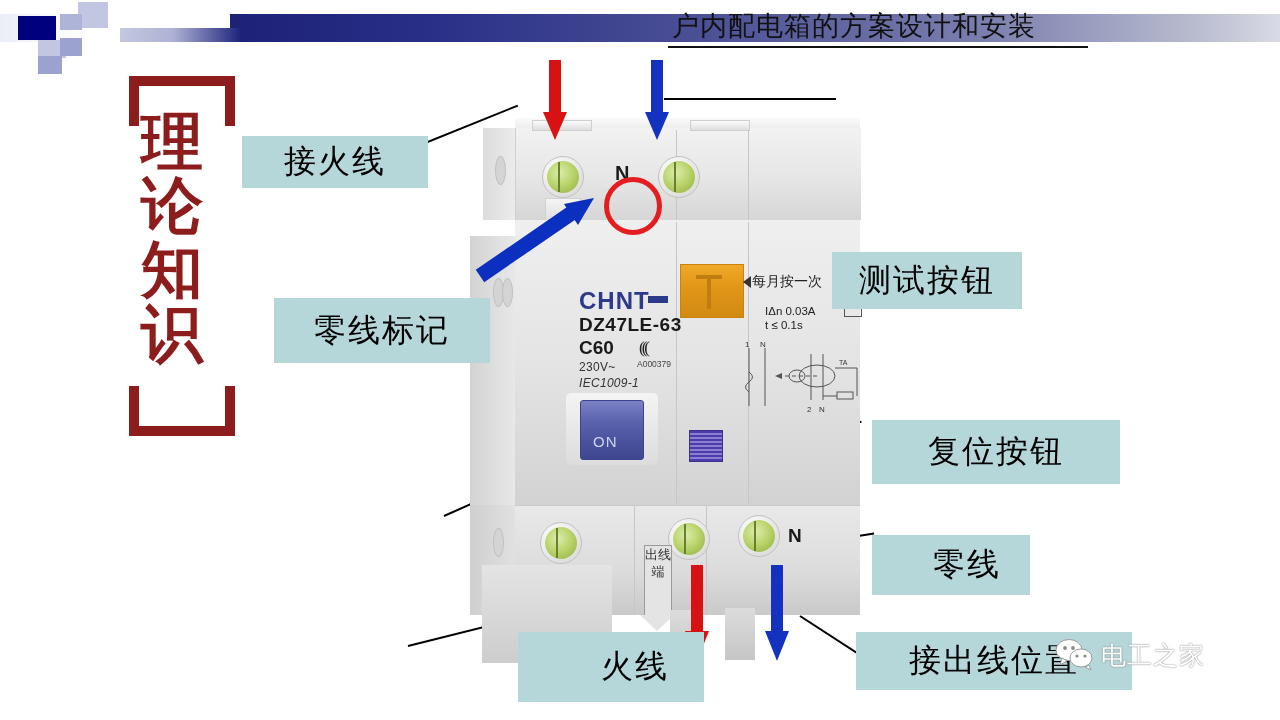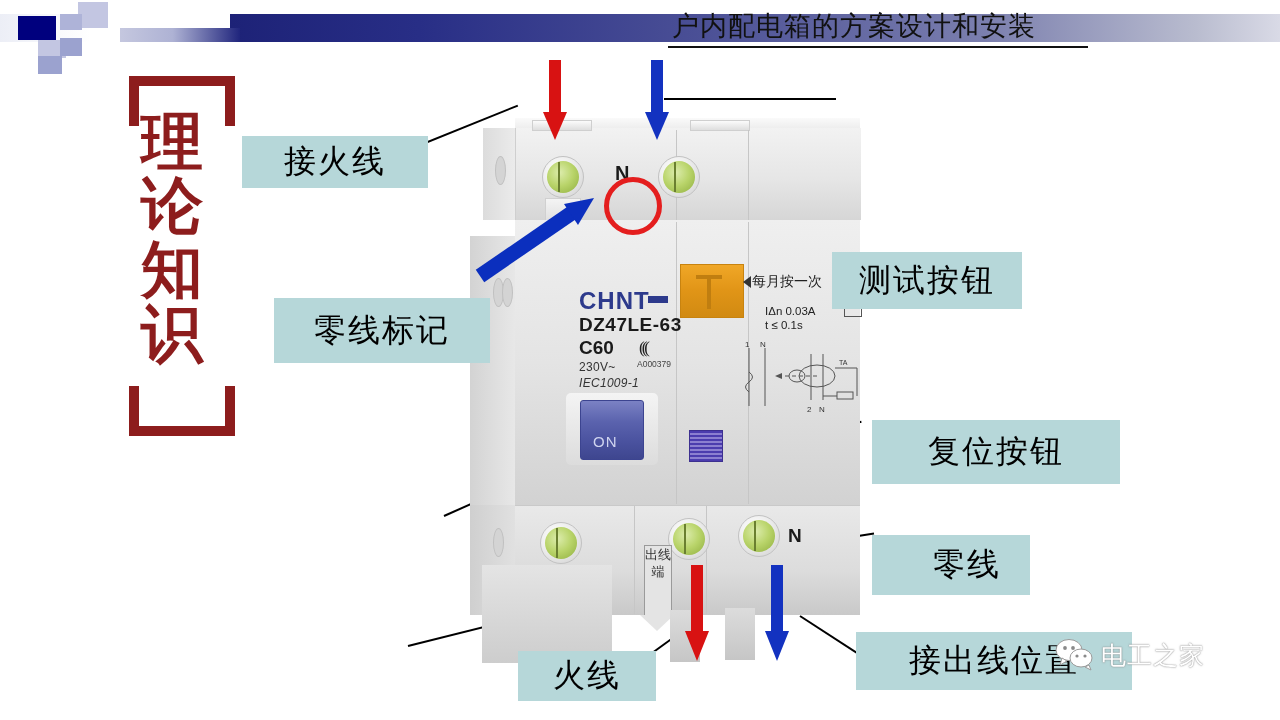--- a/index.html
+++ b/index.html
@@ -341,21 +341,21 @@
   <div class="lbl" style="left:274px;top:298px;width:216px;height:65px;">零线标记</div>
 
   <div class="lbl" style="left:832px;top:252px;width:190px;height:57px;">测试按钮</div>
 
   <div class="lbl" style="left:872px;top:420px;width:248px;height:64px;">复位按钮</div>
 
 
   <div class="lbl" style="left:872px;top:535px;width:126px;height:60px;padding-left:32px;">零线</div>
 
 
-  <div class="lbl" style="left:518px;top:651px;width:138px;height:50px;">火线</div>
+  <div class="lbl" style="left:518px;top:632px;width:138px;height:70px;padding-left:48px;">火线</div>
 
   <div class="lbl" style="left:856px;top:632px;width:276px;height:58px;">接出线位置</div>
 
   <div class="wm">
     <svg width="40" height="34" viewBox="0 0 40 34">
       <ellipse cx="14" cy="12" rx="13" ry="10.5" fill="#ffffff" stroke="#9a9a9a" stroke-width="1"></ellipse>
       <polygon points="7,20 5,27 12,23" fill="#ffffff" stroke="#9a9a9a" stroke-width="1"></polygon>
       <circle cx="10" cy="10" r="1.9" fill="#8a8a8a"></circle>
       <circle cx="18" cy="10" r="1.9" fill="#8a8a8a"></circle>
       <ellipse cx="26" cy="20" rx="11" ry="9" fill="#ffffff" stroke="#9a9a9a" stroke-width="1"></ellipse>

